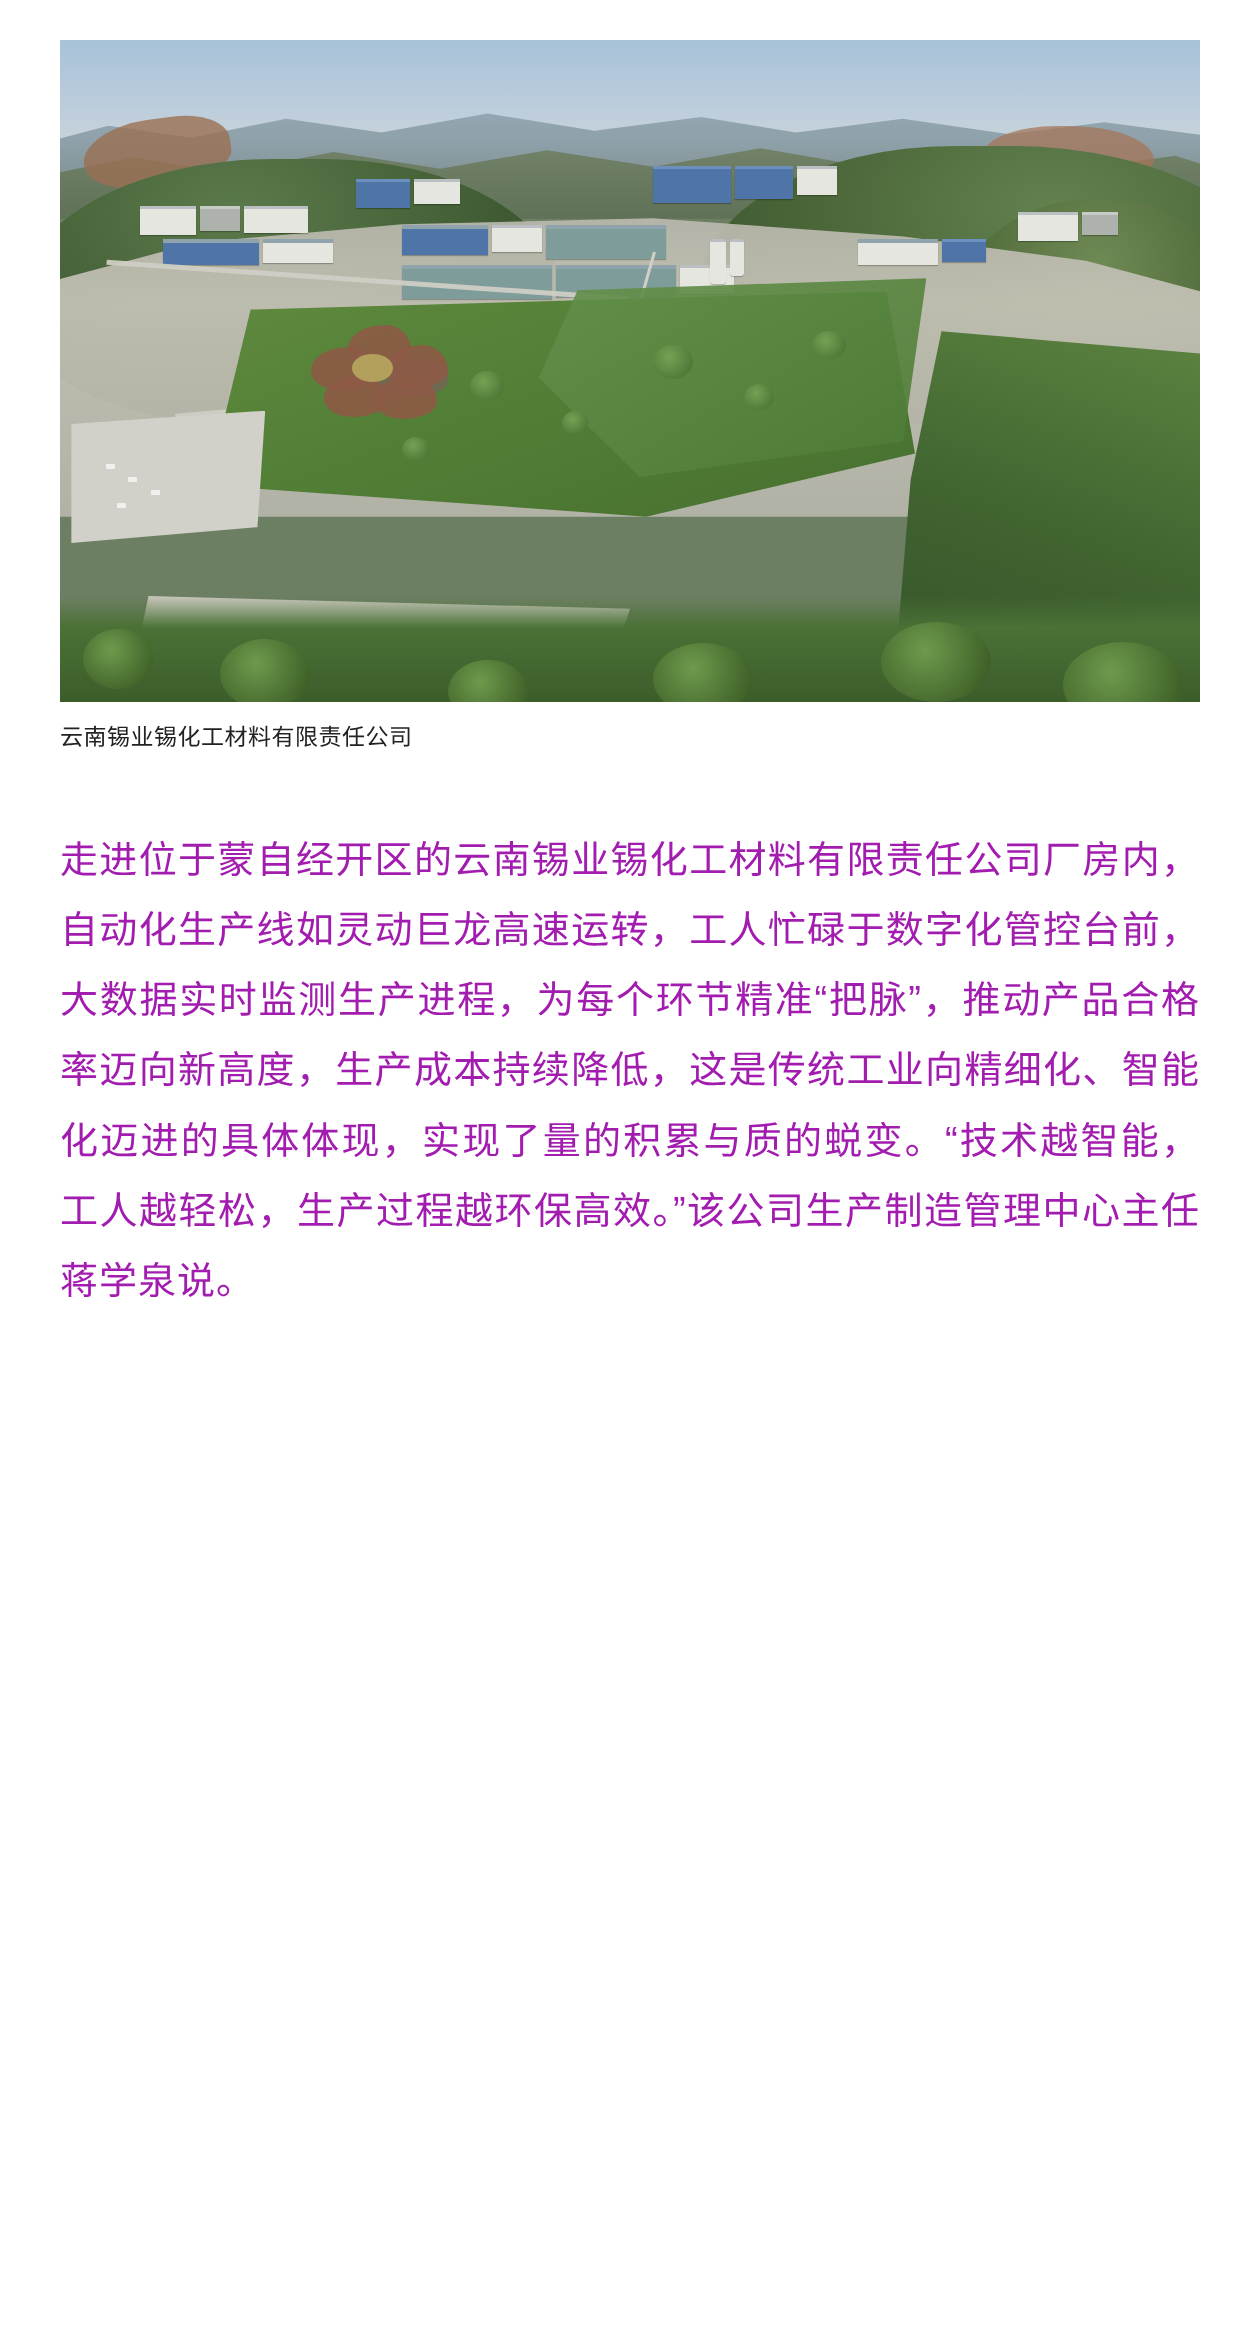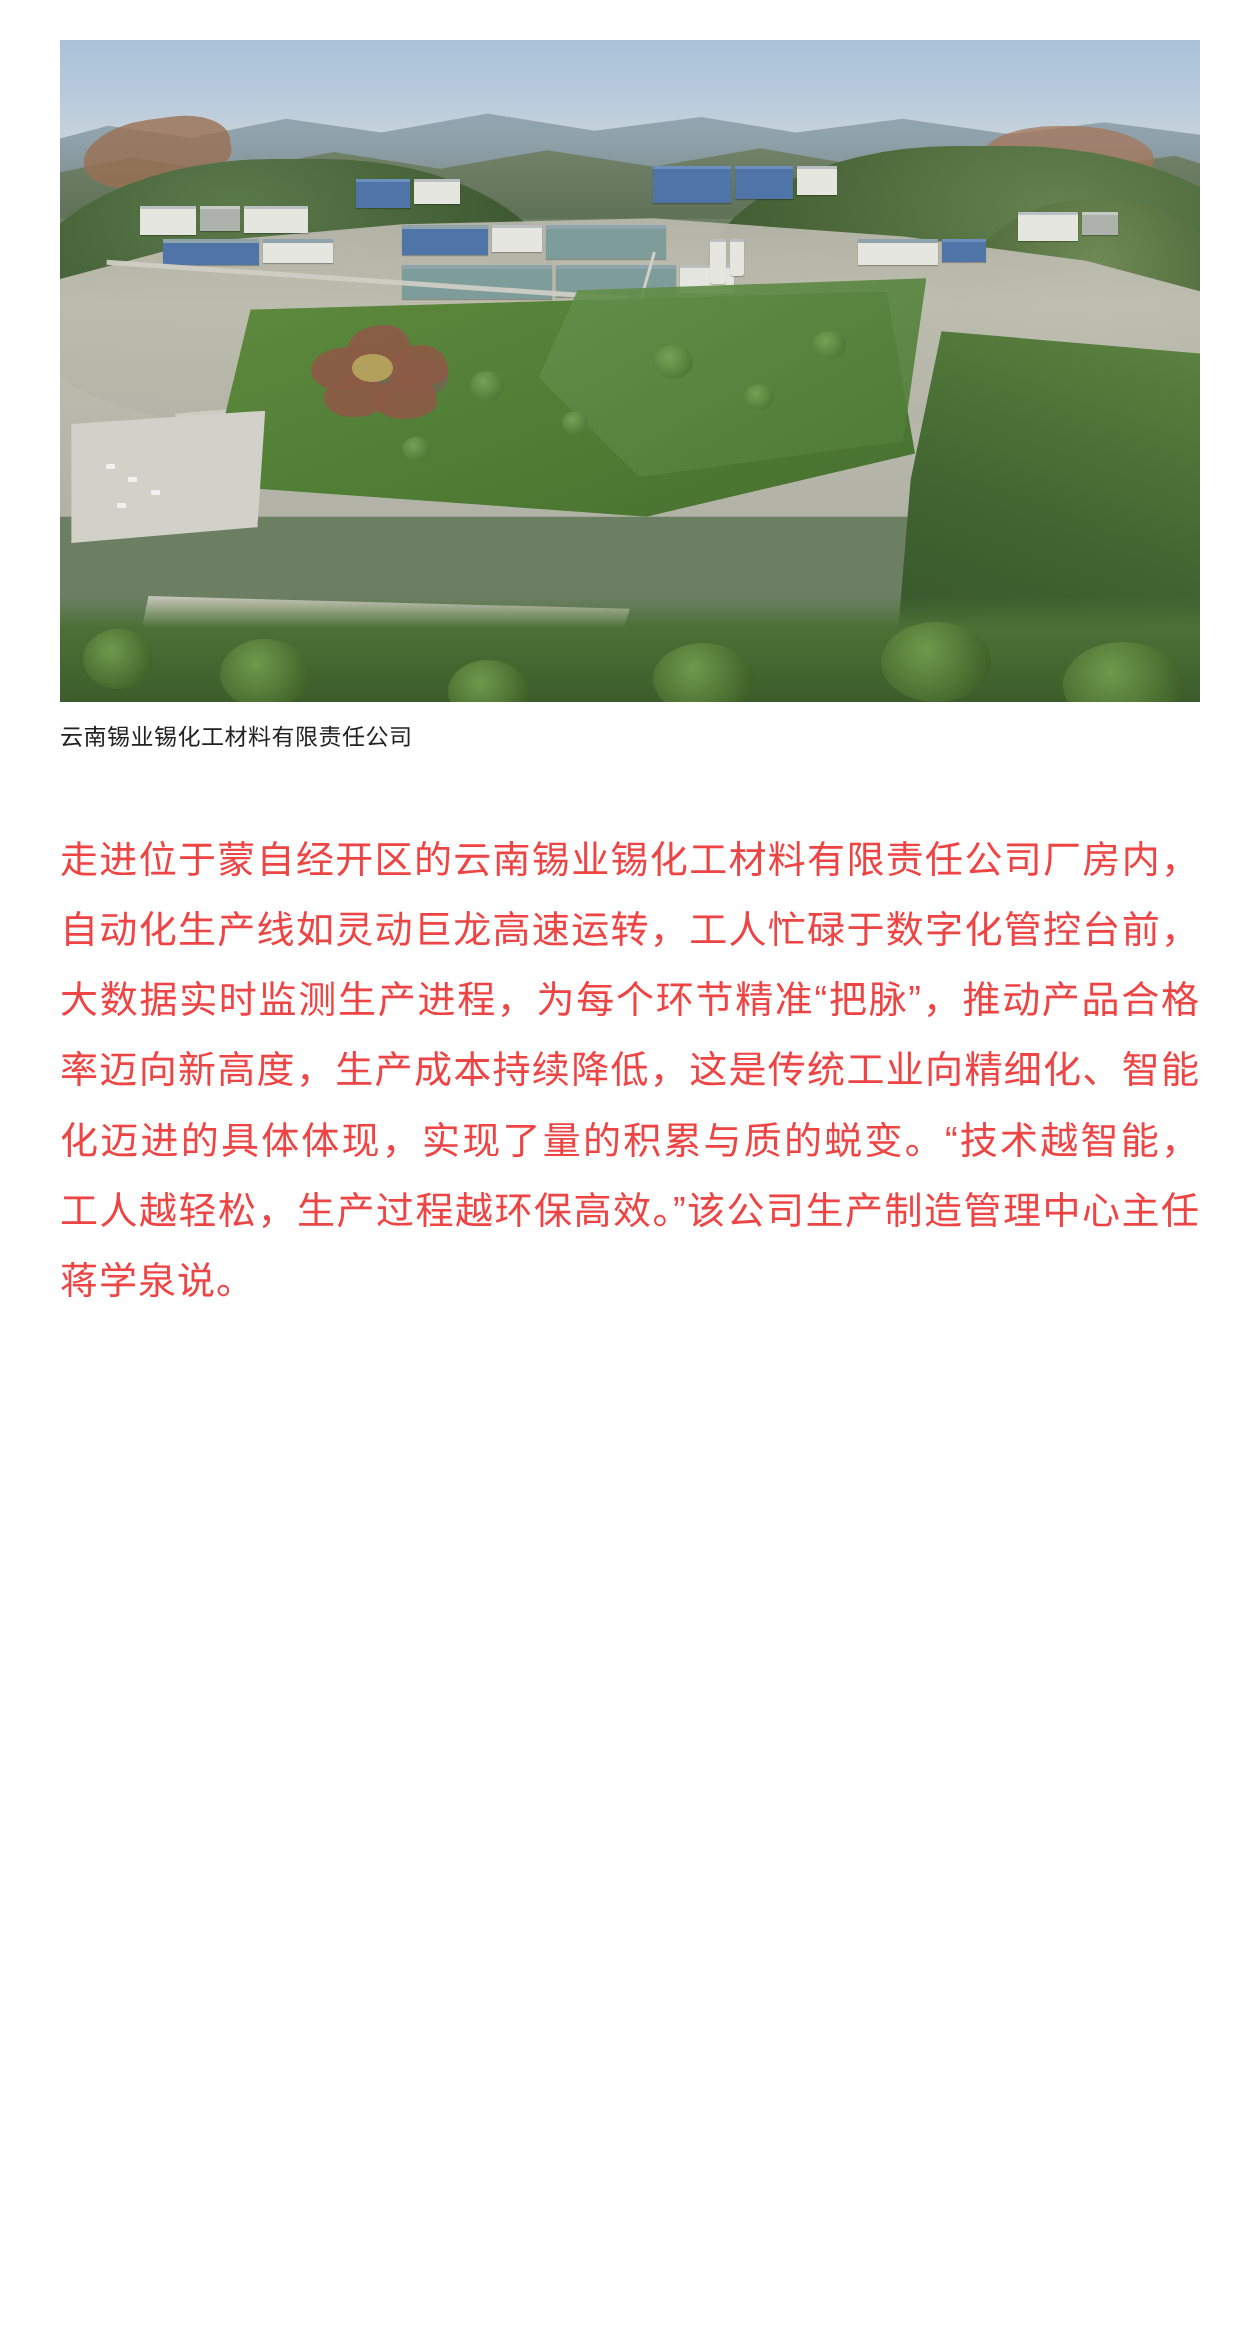--- a/index.html
+++ b/index.html
@@ -200,21 +200,21 @@
     color: #222;
     letter-spacing: .5px;
   }
   
   .body {
     margin-top: 70px;
   }
   .para {
     font-size: 38px;
     line-height: 1.85;
-    color: #ef4444;
+    color: #a21caf;
     text-align: justify;
     text-justify: inter-ideograph;
     letter-spacing: 1px;
     margin: 0 0 52px 0;
     word-break: break-all;
   }
   .para:last-child { margin-bottom: 0; }
 </style>
 </head>
 <body>

